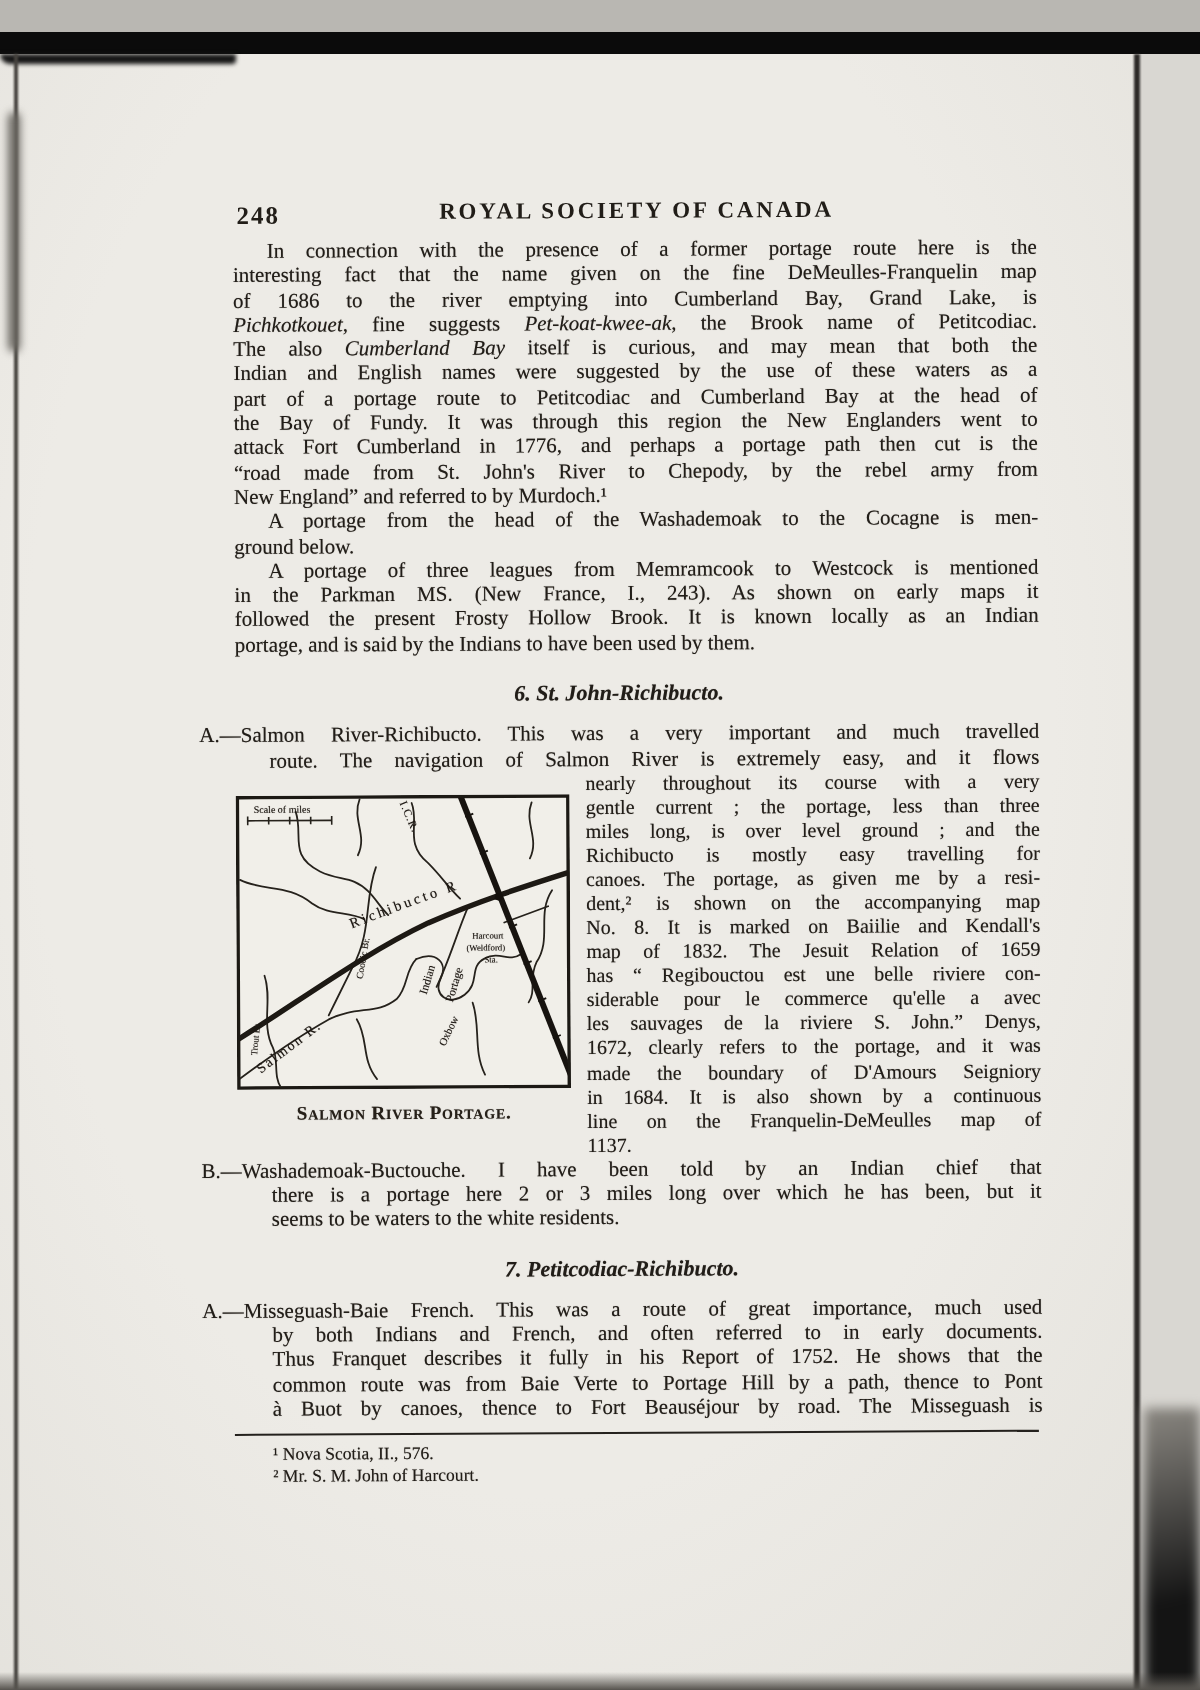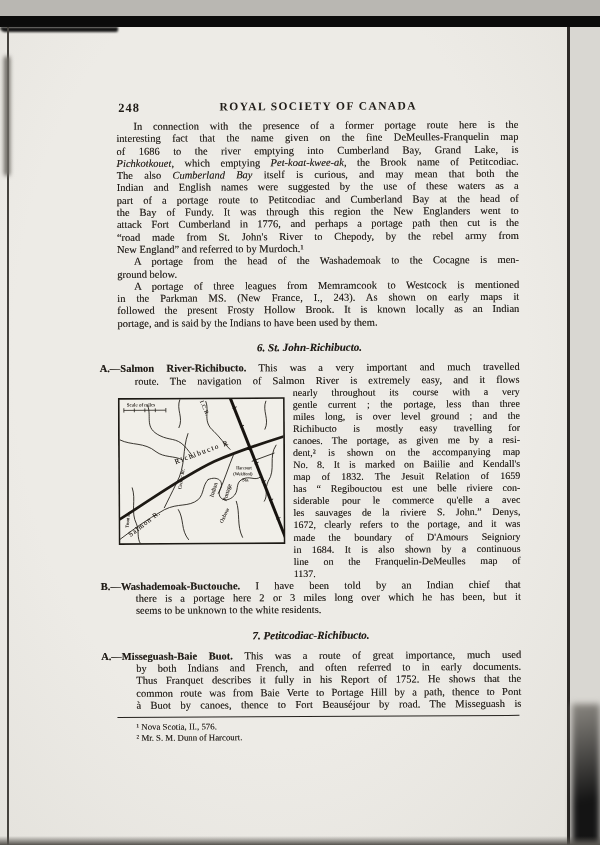--- a/index.html
+++ b/index.html
@@ -19,21 +19,21 @@
 
   .leaf{position:absolute;left:0;top:0;width:600px;height:845px;transform:rotate(-0.3deg);color:#211d18;}
   .header{position:absolute;left:100px;top:84px;width:420px;height:16px;}
   .pagenum{position:absolute;left:20px;top:0;font-size:12.5px;font-weight:bold;letter-spacing:1px;}
   .journal{position:absolute;left:40px;width:360px;text-align:center;font-size:11.5px;letter-spacing:1.4px;font-weight:600;}
 
   .content{position:absolute;left:100px;top:104px;width:420px;font-size:10.5px;line-height:12.3px;
            text-shadow:0 0 .4px rgba(32,26,20,.55);}
   .para{padding-left:18px;}
   .tline{text-align:justify;}
-  .tline b{font-weight:bold;}
+  .tline b{font-weight:normal;}
   .tline i{font-style:italic;}
   .heading{text-align:center;font-style:italic;font-weight:600;font-size:11px;margin:12px 0 9px 0;}
   .figrow{display:flex;padding-left:18px;align-items:flex-start;}
   .mapfig{flex:none;width:167px;margin:10px 8px 0 0;}
   .rightcol{flex:none;width:227px;font-size:10px;line-height:12.05px;}
   .caption{text-align:center;font-variant:small-caps;font-size:9.5px;line-height:11.5px;margin-top:4px;
            letter-spacing:.4px;font-weight:600;color:#262019;}
   .frule{margin:5px 0 4px 16px;width:402px;border:0;border-top:1.5px solid #24211d;}
   .fnote{padding-left:35px;font-size:8.8px;line-height:11px;}
   svg text{font-family:"Liberation Serif", serif;fill:#1d1813;}
@@ -56,21 +56,21 @@
     <div class="header">
       <span class="pagenum">248</span>
       <span class="journal">ROYAL SOCIETY OF CANADA</span>
     </div>
 
     <div class="content">
       <div class="para">
           <div class="tline" style="text-indent: 17px; text-align-last: justify;"><span>In connection with the presence of a former portage route here is the</span></div>
           <div class="tline" style="text-align-last: justify;"><span>interesting fact that the name given on the fine DeMeulles-Franquelin map</span></div>
           <div class="tline" style="text-align-last: justify;"><span>of 1686 to the river emptying into Cumberland Bay, Grand Lake, is</span></div>
-          <div class="tline" style="text-align-last: justify;"><i>Pichkotkouet</i><span>, which emptying </span><i>Pet-koat-kwee-ak</i><span>, the Brook name of Petitcodiac.</span></div>
+          <div class="tline" style="text-align-last: justify;"><i>Pichkotkouet</i><span>, fine suggests </span><i>Pet-koat-kwee-ak</i><span>, the Brook name of Petitcodiac.</span></div>
           <div class="tline" style="text-align-last: justify;"><span>The also </span><i>Cumberland Bay</i><span> itself is curious, and may mean that both the</span></div>
           <div class="tline" style="text-align-last: justify;"><span>Indian and English names were suggested by the use of these waters as a</span></div>
           <div class="tline" style="text-align-last: justify;"><span>part of a portage route to Petitcodiac and Cumberland Bay at the head of</span></div>
           <div class="tline" style="text-align-last: justify;"><span>the Bay of Fundy.  It was through this region the New Englanders went to</span></div>
           <div class="tline" style="text-align-last: justify;"><span>attack Fort Cumberland in 1776, and perhaps a portage path then cut is the</span></div>
           <div class="tline" style="text-align-last: justify;"><span>“road made from St. John's River to Chepody, by the rebel army from</span></div>
           <div class="tline" style="text-align-last: left;"><span>New England” and referred to by Murdoch.¹</span></div>
         </div>
       <div class="para">
           <div class="tline" style="text-indent: 17px; text-align-last: justify;"><span>A portage from the head of the Washademoak to the Cocagne is men-</span></div>
@@ -146,20 +146,21 @@
             <text transform="translate(95,100) rotate(-73)" font-size="5.8">Indian</text>
             <text transform="translate(108,104) rotate(-73)" font-size="5.8">Portage</text>
             <text x="118" y="72" font-size="4.4">Harcourt</text>
             <text x="115" y="78" font-size="4.4">(Weldford)</text>
             <text x="124" y="84" font-size="4.4">Sta.</text>
             <text transform="translate(104,126) rotate(-64)" font-size="5.4">Oxbow</text>
             <text transform="translate(12,139) rotate(-37)" font-size="7" letter-spacing="1">Salmon R.</text>
             <text transform="translate(10,130) rotate(-84)" font-size="4.6">Trout Br.</text>
           </svg>
           <figcaption class="caption">
+            <div>Salmon River Portage.</div>
           </figcaption>
         </figure>
         <div class="rightcol">
             <div class="tline" style="text-align-last: justify;"><span>nearly throughout its course with a very</span></div>
             <div class="tline" style="text-align-last: justify;"><span>gentle current ; the portage, less than three</span></div>
             <div class="tline" style="text-align-last: justify;"><span>miles long, is over level ground ; and the</span></div>
             <div class="tline" style="text-align-last: justify;"><span>Richibucto is mostly easy travelling for</span></div>
             <div class="tline" style="text-align-last: justify;"><span>canoes.  The portage, as given me by a resi-</span></div>
             <div class="tline" style="text-align-last: justify;"><span>dent,² is shown on the accompanying map</span></div>
             <div class="tline" style="text-align-last: justify;"><span>No. 8.  It is marked on Baiilie and Kendall's</span></div>
@@ -171,35 +172,35 @@
             <div class="tline" style="text-align-last: justify;"><span>made the boundary of D'Amours Seigniory</span></div>
             <div class="tline" style="text-align-last: justify;"><span>in 1684.  It is also shown by a continuous</span></div>
             <div class="tline" style="text-align-last: justify;"><span>line on the Franquelin-DeMeulles map of</span></div>
             <div class="tline" style="text-align-last: left;"><span>1137.</span></div>
           </div>
       </div>
 
       <div>
           <div class="tline" style="text-align-last: justify;"><b>B.—Washademoak-Buctouche.</b><span>  I have been told by an Indian chief that</span></div>
           <div class="tline" style="padding-left: 35px; text-align-last: justify;"><span>there is a portage here 2 or 3 miles long over which he has been, but it</span></div>
-          <div class="tline" style="padding-left: 35px; text-align-last: left;"><span>seems to be unknown to the white residents.</span></div>
+          <div class="tline" style="padding-left: 35px; text-align-last: left;"><span>seems to be waters to the white residents.</span></div>
         </div>
 
       <div class="heading">7. Petitcodiac-Richibucto.</div>
 
       <div>
-          <div class="tline" style="text-align-last: justify;"><b>A.—Misseguash-Baie Buot.</b><span>  This was a route of great importance, much used</span></div>
+          <div class="tline" style="text-align-last: justify;"><b>A.—Misseguash-Baie French.</b><span>  This was a route of great importance, much used</span></div>
           <div class="tline" style="padding-left: 35px; text-align-last: justify;"><span>by both Indians and French, and often referred to in early documents.</span></div>
           <div class="tline" style="padding-left: 35px; text-align-last: justify;"><span>Thus Franquet describes it fully in his Report of 1752.  He shows that the</span></div>
           <div class="tline" style="padding-left: 35px; text-align-last: justify;"><span>common route was from Baie Verte to Portage Hill by a path, thence to Pont</span></div>
           <div class="tline" style="padding-left: 35px; text-align-last: justify;"><span>à Buot by canoes, thence to Fort Beauséjour by road.  The Misseguash is</span></div>
         </div>
 
       <hr class="frule">
       <div class="fnote">
           <div class="tline" style="text-align-last: left;"><span>¹ Nova Scotia, II., 576.</span></div>
         </div>
       <div class="fnote">
-          <div class="tline" style="text-align-last: left;"><span>² Mr. S. M. Dunn of Harcourt.</span></div>
+          <div class="tline" style="text-align-last: left;"><span>² Mr. S. M. John of Harcourt.</span></div>
         </div>
     </div>
   </div>
 </div>
 
 </body></html>

